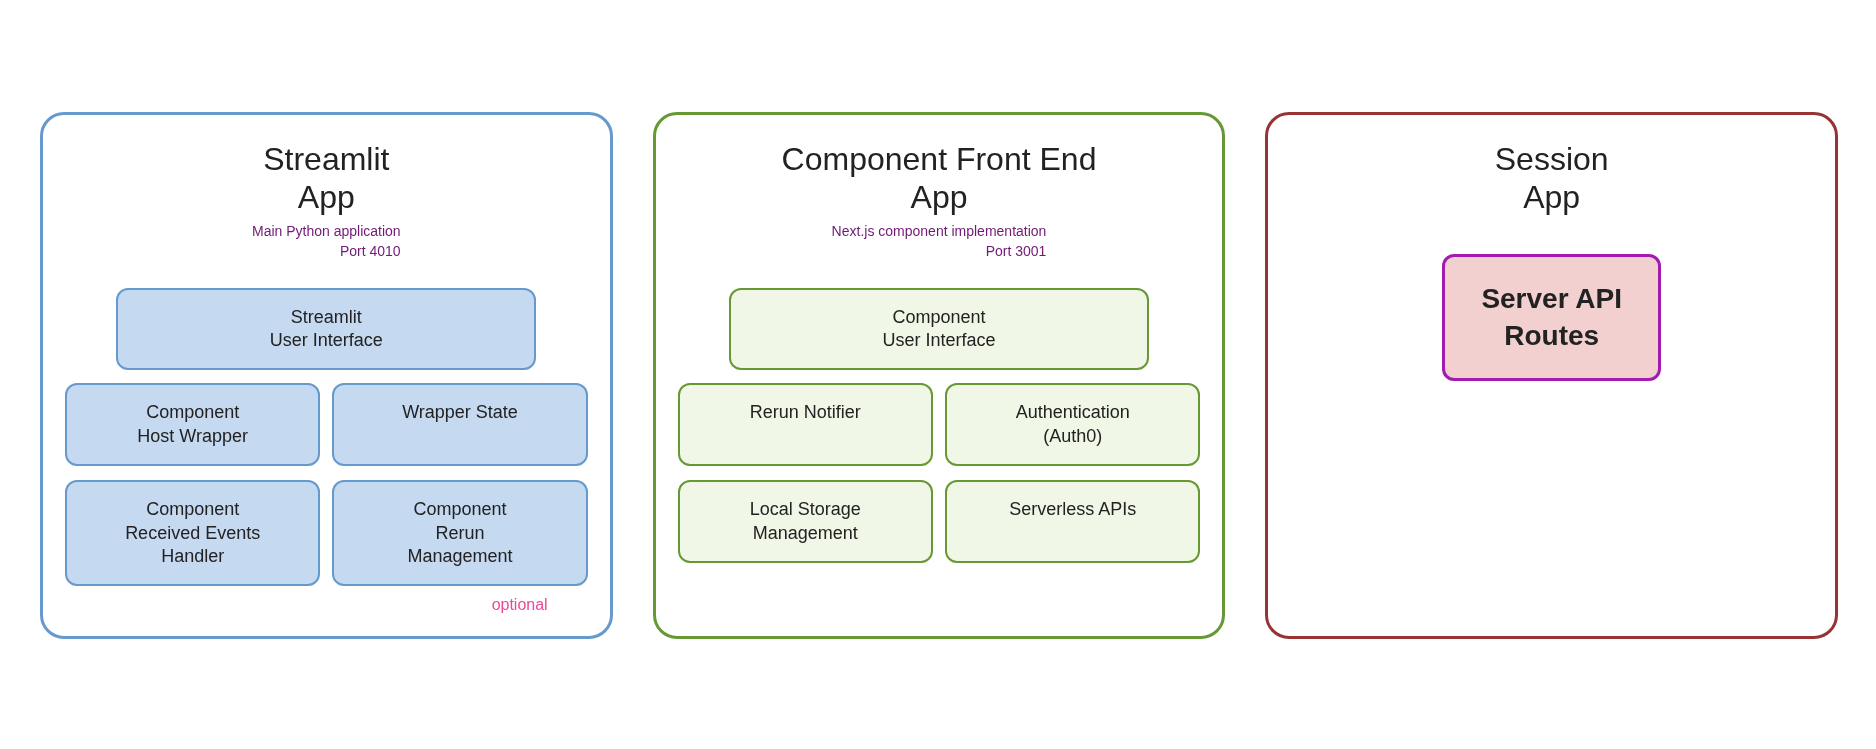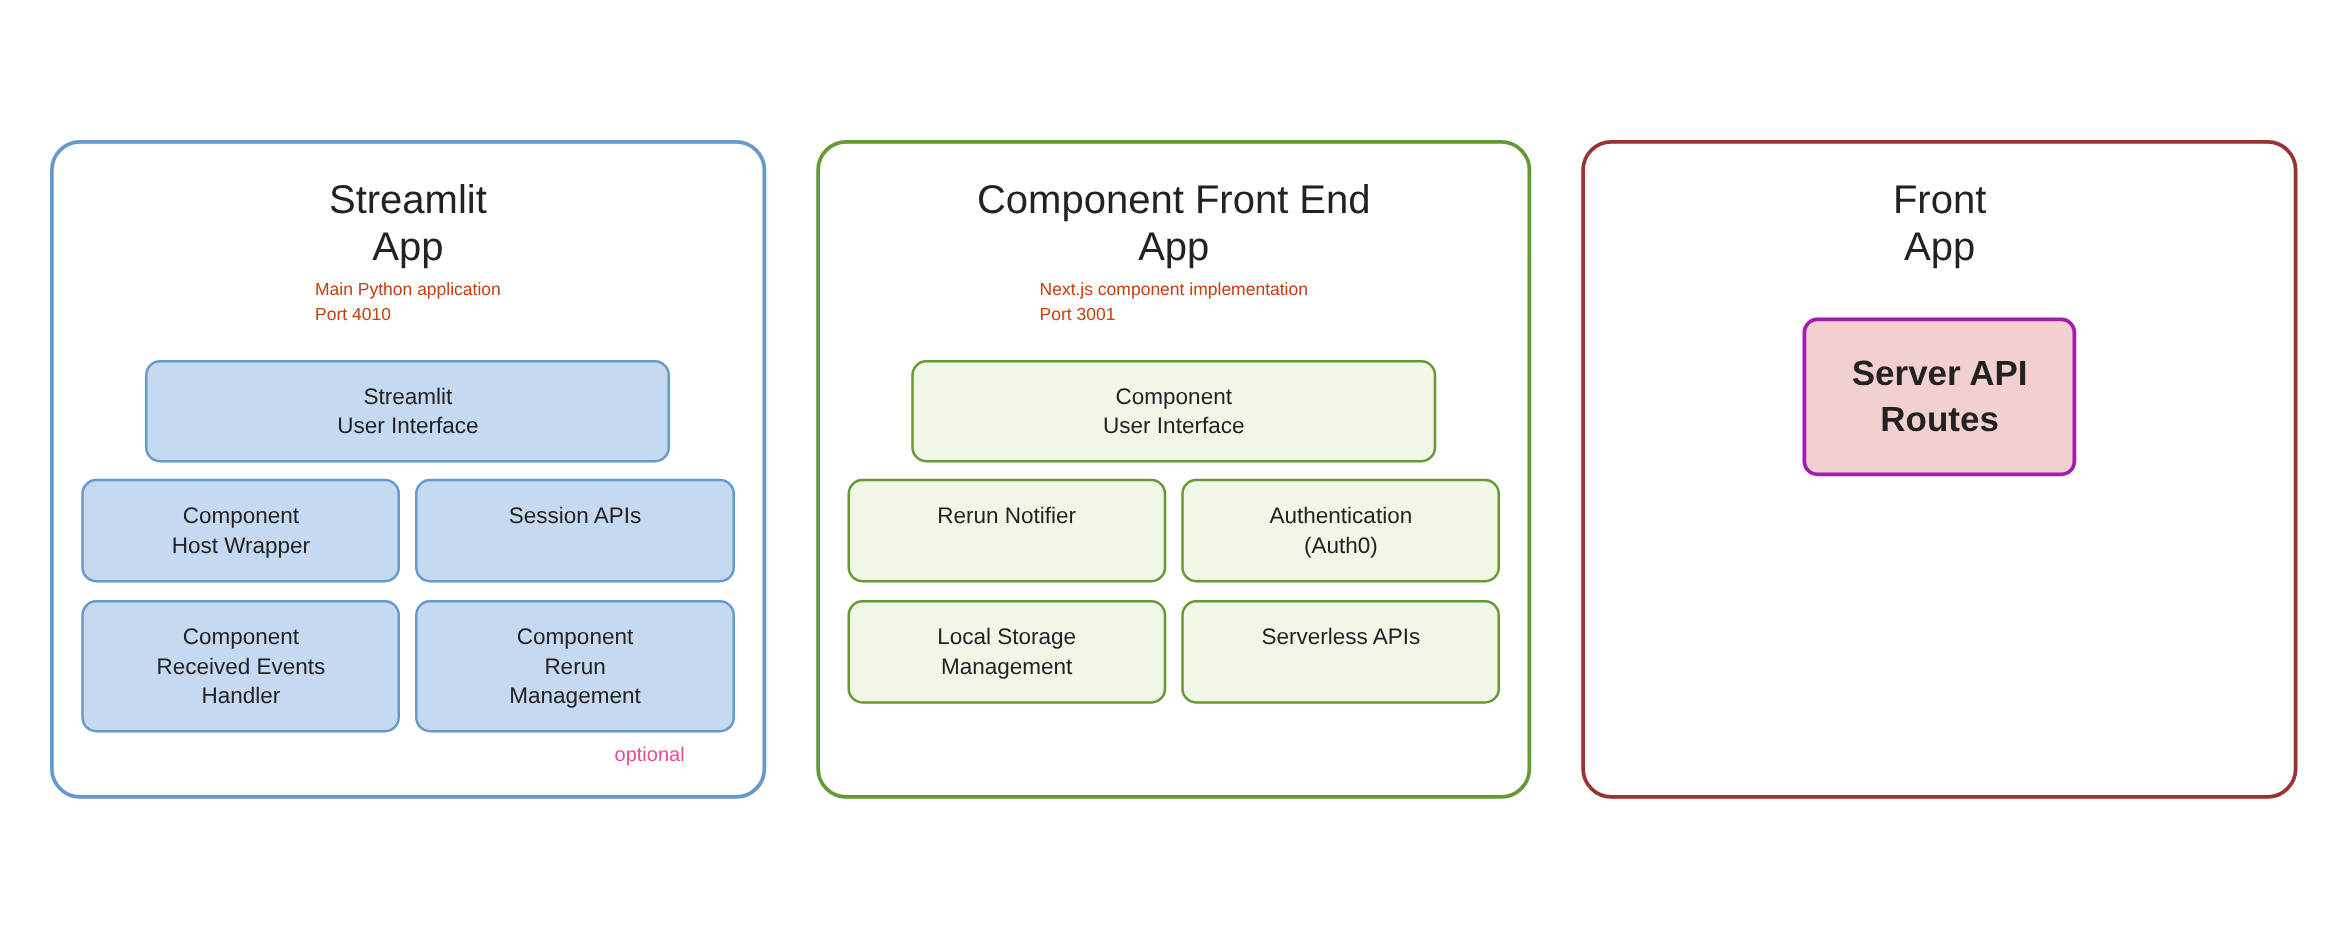--- a/index.html
+++ b/index.html
@@ -44,22 +44,22 @@
     .app-title {
       font-size: 32px;
       font-weight: 400;
       text-align: center;
       line-height: 1.2;
       margin-bottom: 4px;
       color: #222;
     }
     .app-subtitle {
       font-size: 14px;
-      color: #c2410c;
-      text-align: left;
+      color: #701a75;
+      text-align: right;
       margin-bottom: 8px;
       line-height: 1.4;
     }
     .inner-content {
       display: flex;
       flex-direction: column;
       align-items: center;
       gap: 12px;
       width: 100%;
       margin-top: 16px;
@@ -149,21 +149,21 @@
     </div>
 
     <div class="inner-content">
 
       <div class="blue-box blue-box-wide" style="white-space: pre-line;">Streamlit
 User Interface</div>
 
       <div class="blue-row">
         <div class="blue-box blue-box-half" style="white-space: pre-line;">Component
 Host Wrapper</div>
-        <div class="blue-box blue-box-half" style="white-space: pre-line;">Session APIs</div>
+        <div class="blue-box blue-box-half" style="white-space: pre-line;">Wrapper State</div>
       </div>
 
       <div class="blue-row">
         <div class="blue-box blue-box-half" style="white-space: pre-line;">Component
 Received Events
 Handler</div>
         <div class="blue-box blue-box-half" style="white-space: pre-line;">Component
 Rerun
 Management</div>
       </div>
@@ -193,21 +193,21 @@
 
       <div class="green-row">
         <div class="green-inner-box green-box-half" style="white-space: pre-line;">Local Storage
 Management</div>
         <div class="green-inner-box green-box-half" style="white-space: pre-line;">Serverless APIs</div>
       </div>
     </div>
   </div>
 
   <div class="app-box server-box">
-    <div class="app-title" style="white-space: pre-line;">Front
+    <div class="app-title" style="white-space: pre-line;">Session
 App</div>
 
     <div class="inner-content">
       <div class="server-api-box" style="white-space: pre-line;">Server API
 Routes</div>
     </div>
   </div>
 
 </div>
 

